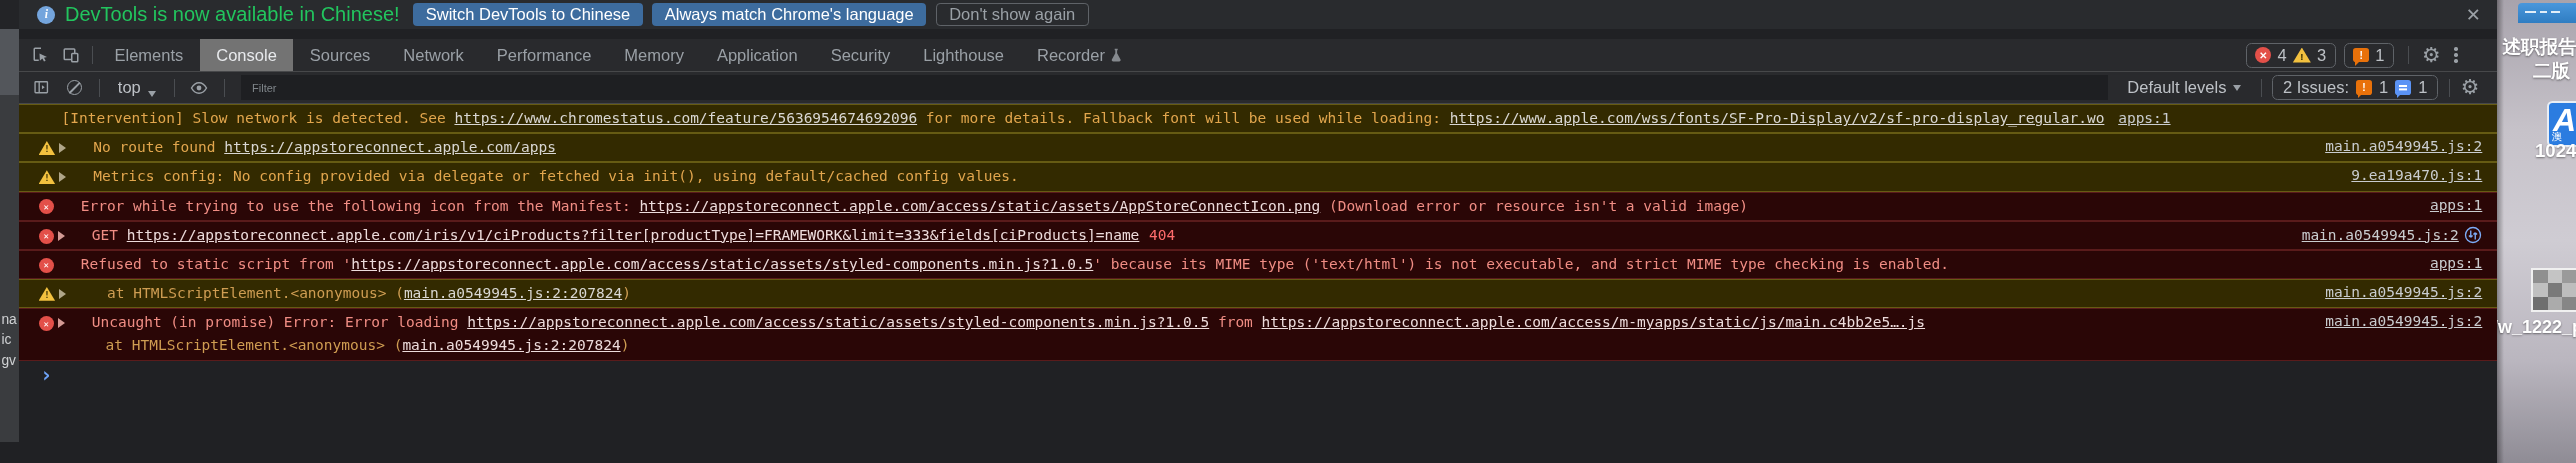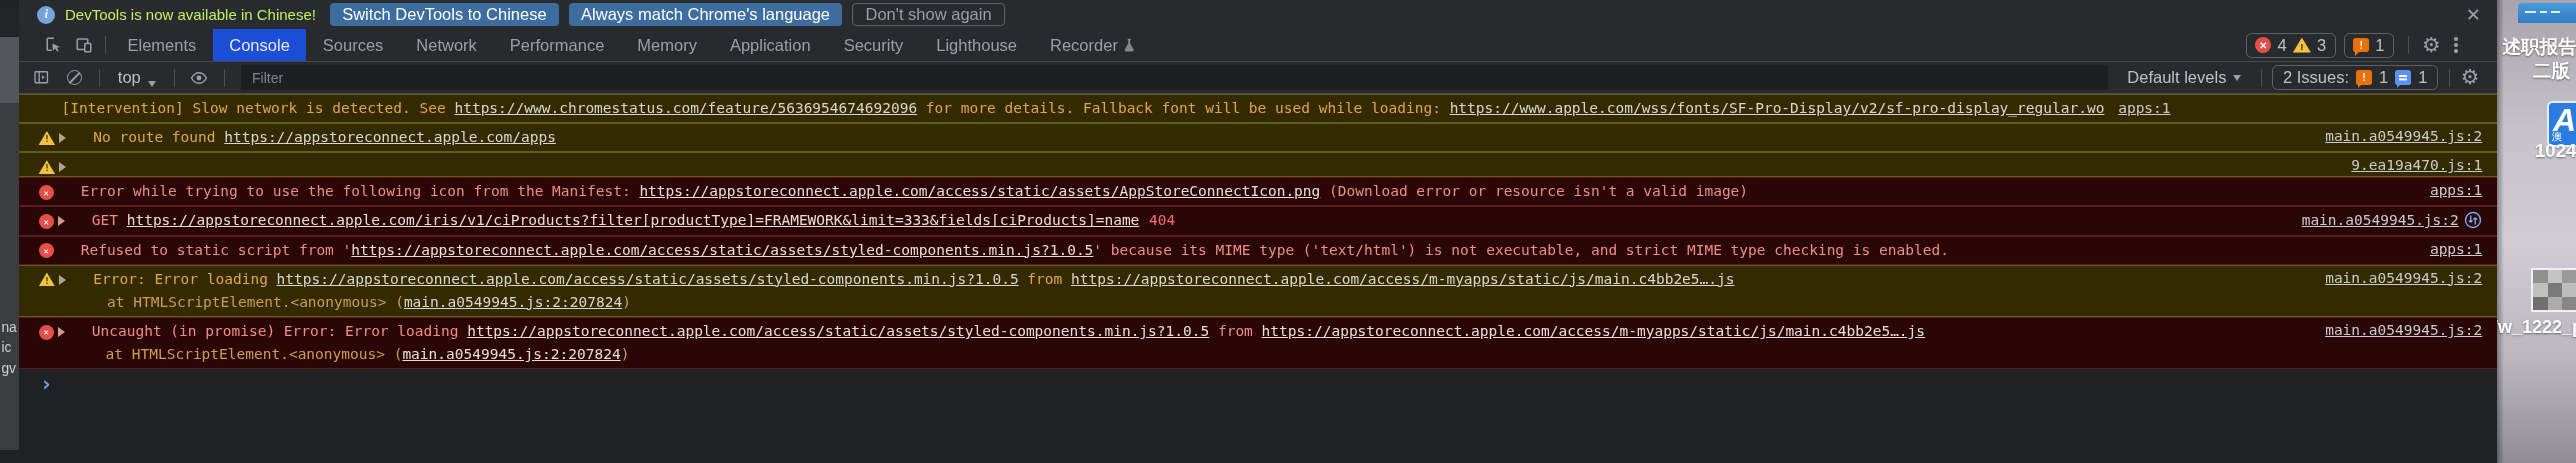--- a/index.html
+++ b/index.html
@@ -1,43 +1,43 @@
 <!DOCTYPE html>
 <html style="font-size:11px"><head>
 <meta charset="utf-8">
 <style>
   * { margin:0; padding:0; box-sizing:border-box; }
   html,body { width:2576px; height:463px; overflow:hidden; background:#202124; }
   body { font-family:"Liberation Sans", sans-serif; }
   .screen { position:relative; width:2576px; height:463px; overflow:hidden; }
 
   
-  .left-sliver { position:absolute; left:0; top:8px; width:19.3px; height:442px; background:#3a3c3f; overflow:hidden; }
+  .left-sliver { position:absolute; left:0; top:0; width:19.3px; height:442px; background:#3a3c3f; overflow:hidden; }
   .left-sliver .seg-top { position:absolute; top:0; left:0; width:19.3px; height:29px; background:#232427; }
   .left-sliver .seg-mid { position:absolute; top:29px; left:0; width:19.3px; height:66px; background:#53565b; }
   .left-sliver .frag { position:absolute; left:1.4px; color:#cfd1d3; font:13.8px "Liberation Sans",sans-serif; white-space:nowrap; }
 
   
   .devtools { position:absolute; left:19.3px; top:0; width:2478px; height:463px; background:#202124; display:flex; flex-direction:column; }
 
   
   .infobar { height:29px; background:#292b2e; display:flex; align-items:center; gap:9.7px; padding:0 16.5px 0 18px; flex:0 0 auto; }
   .info-icon { width:18px; height:18px; border-radius:50%; background:#74a5dd; color:#fff; display:flex; align-items:center; justify-content:center; font:italic bold 11.7px "Liberation Serif",serif; flex:0 0 auto; }
-  .infobar-msg { color:#bef264; font-size:15px; margin-right:4.1px; white-space:nowrap; }
+  .infobar-msg { color:#22c55e; font-size:20px; margin-right:4.1px; white-space:nowrap; }
   .ib-btn { height:23.4px; border-radius:4.1px; display:flex; align-items:center; padding:0 12.4px; font-size:16.5px; white-space:nowrap; cursor:default; }
   .ib-btn.blue { background:#3d6c9e; color:#fff; }
   .ib-btn.ghost { background:transparent; color:#9aa0a6; border:0.7px solid #5f6368; }
   .ib-close { margin-left:auto; color:#9aa0a6; font-size:18px; line-height:1; }
 
   
-  .tabbar { height:33px; background:#292a2d; border-bottom:0.7px solid #47484a; display:flex; align-items:stretch; flex:0 0 auto; padding-left:20px; }
+  .tabbar { height:33px; background:#292a2d; border-bottom:0.7px solid #47484a; display:flex; align-items:stretch; flex:0 0 auto; padding-left:7px;margin-top:10px; }
   .tb-iconbtn { width:30px; display:flex; align-items:center; justify-content:center; color:#9aa0a6; flex:0 0 auto; }
   .vsep { width:0.7px; height:18px; background:#4a4d51; align-self:center; margin:0 5.5px; flex:0 0 auto; }
   .tab { display:flex; align-items:center; padding:0 16.5px; color:#9aa0a6; font-size:16.5px; white-space:nowrap; }
-  .tab.active { background:#1d4ed8; color:#e8eaed; }
+  .tab.active { background:#737373; color:#e8eaed; }
   .tab .flask { margin-left:5.5px; }
   .tabbar-right { margin-left:auto; display:flex; align-items:center; gap:8.3px; padding-right:34px; }
   .badge-box { display:flex; align-items:center; gap:6.2px; border:0.7px solid #5f6368; border-radius:5.5px; padding:2.8px 8.3px; height:25px; }
   .err-dot { width:16px; height:16px; border-radius:50%; background:#e35049; color:#fff; display:flex; align-items:center; justify-content:center; font-size:9.7px; font-weight:bold; }
   .warn-tri { width:18px; height:15px; background:#f3c13f; clip-path:polygon(50% 0,100% 100%,0 100%); color:#332b00; display:flex; align-items:flex-end; justify-content:center; font-size:9.7px; font-weight:bold; padding-bottom:0.7px; }
   .count { color:#bdc1c6; font-size:16.5px; }
   .issue-bubble { width:16px; height:14.5px; border-radius:2.8px; background:#e8710a; color:#fff; display:flex; align-items:center; justify-content:center; font-size:10.3px; font-weight:bold; position:relative; }
   .issue-bubble:after { content:""; position:absolute; left:2.1px; bottom:-3.4px; border:3.4px solid transparent; border-top-color:#e8710a; border-left-color:#e8710a; }
   .issue-bubble.blue { background:#5b93f5; }
   .issue-bubble.blue:after { border-top-color:#5b93f5; border-left-color:#5b93f5; }
@@ -46,21 +46,21 @@
   .dots { display:flex; flex-direction:column; gap:2.8px; padding:0 5.5px; }
   .dots i { width:3.4px; height:3.4px; border-radius:50%; background:#9aa0a6; }
 
   
   .ctoolbar { height:32px; background:#292a2d; border-bottom:0.7px solid #47484a; display:flex; align-items:center; flex:0 0 auto; padding:0 18px 0 8.3px; gap:5.5px; }
   .ct-iconbtn { width:27.6px; height:25px; display:flex; align-items:center; justify-content:center; color:#9aa0a6; flex:0 0 auto; }
   .ban { width:15px; height:15px; border:1.7px solid #9aa0a6; border-radius:50%; position:relative; }
   .ban:after { content:""; position:absolute; left:-0.7px; top:5.5px; width:15px; height:1.7px; background:#9aa0a6; transform:rotate(-45deg); }
   .ctx-select { display:flex; align-items:flex-end; gap:6.9px; color:#bdc1c6; font-size:16.5px; padding:0 6.9px; }
   .caret-down { width:0; height:0; border-left:4.8px solid transparent; border-right:4.8px solid transparent; border-top:6.2px solid #9aa0a6; }
-  .filter-input { flex:1 1 auto; height:25px; background:#1e1f22; border:none; outline:none; color:#dadce0; font-size:14px; padding:0 11px; margin:0 5.5px; }
+  .filter-input { flex:1 1 auto; height:25px; background:#1e1f22; border:none; outline:none; color:#dadce0; font-size:11px; padding:0 11px; margin:0 5.5px; }
   .filter-input::placeholder { color:#80868b; }
   .levels { display:flex; align-items:center; gap:6.9px; color:#bdc1c6; font-size:16.5px; padding:0 8.3px; white-space:nowrap; }
   .issues-summary { display:flex; align-items:center; gap:7px; border:0.7px solid #5f6368; border-radius:5.5px; height:25px; padding:0 9.7px; color:#bdc1c6; font-size:16.5px; white-space:nowrap; }
 
   
   .console-area { flex:1 1 auto; overflow:hidden; background:#202124; font-family:"DejaVu Sans Mono","Liberation Mono",monospace; }
   .crow { position:relative; display:flex; align-items:flex-start; padding:2.1px 228px 2.1px 19.3px; gap:4.1px; }
   .crow.warn { background:#332a00; border-top:0.7px solid #665b13; border-bottom:0.7px solid #665b13; color:#e2a64d; }
   .crow.err  { background:#2a0606; border-top:0.7px solid #5a1b1b; border-bottom:0.7px solid #5a1b1b; color:#f08d84; }
   .cicon { margin-top:4.8px; flex:0 0 auto; }
@@ -237,20 +237,25 @@
           </div>
         </div>
         <span class="src">
             <a>main.a0549945.js:2</a>
           </span>
       </div>
 
       <div class="crow warn">
         <span class="cicon warn-tri">!</span>
         <span class="exp"></span>
+        <div class="cbody">
+          <div class="cline">
+            <span>Metrics config: No config provided via delegate or fetched via init(), using default/cached config values.</span>
+          </div>
+        </div>
         <span class="src">
             <a>9.ea19a470.js:1</a>
           </span>
       </div>
 
       <div class="crow err">
         <span class="cicon err-dot">✕</span>
         <div class="cbody">
           <div class="cline">
             <span>Error while trying to use the following icon from the Manifest: </span><a class="clink">https://appstoreconnect.apple.com/access/static/assets/AppStoreConnectIcon.png</a><span> (Download error or resource isn't a valid image)</span>
@@ -290,23 +295,20 @@
         </div>
         <span class="src">
             <a>apps:1</a>
           </span>
       </div>
 
       <div class="crow warn">
         <span class="cicon warn-tri">!</span>
         <span class="exp"></span>
         <div class="cbody">
-          <div class="cline">
-            <span>Error: Error loading </span><a class="clink">https://appstoreconnect.apple.com/access/static/assets/styled-components.min.js?1.0.5</a><span> from </span><a class="clink">https://appstoreconnect.apple.com/access/m-myapps/static/js/main.c4bb2e5….js</a>
-          </div>
           <div class="cline stack">
             <span>at HTMLScriptElement.&lt;anonymous&gt; (</span><a class="clink">main.a0549945.js:2:207824</a><span>)</span>
           </div>
         </div>
         <span class="src">
             <a>main.a0549945.js:2</a>
           </span>
       </div>
 
       <div class="crow err">

